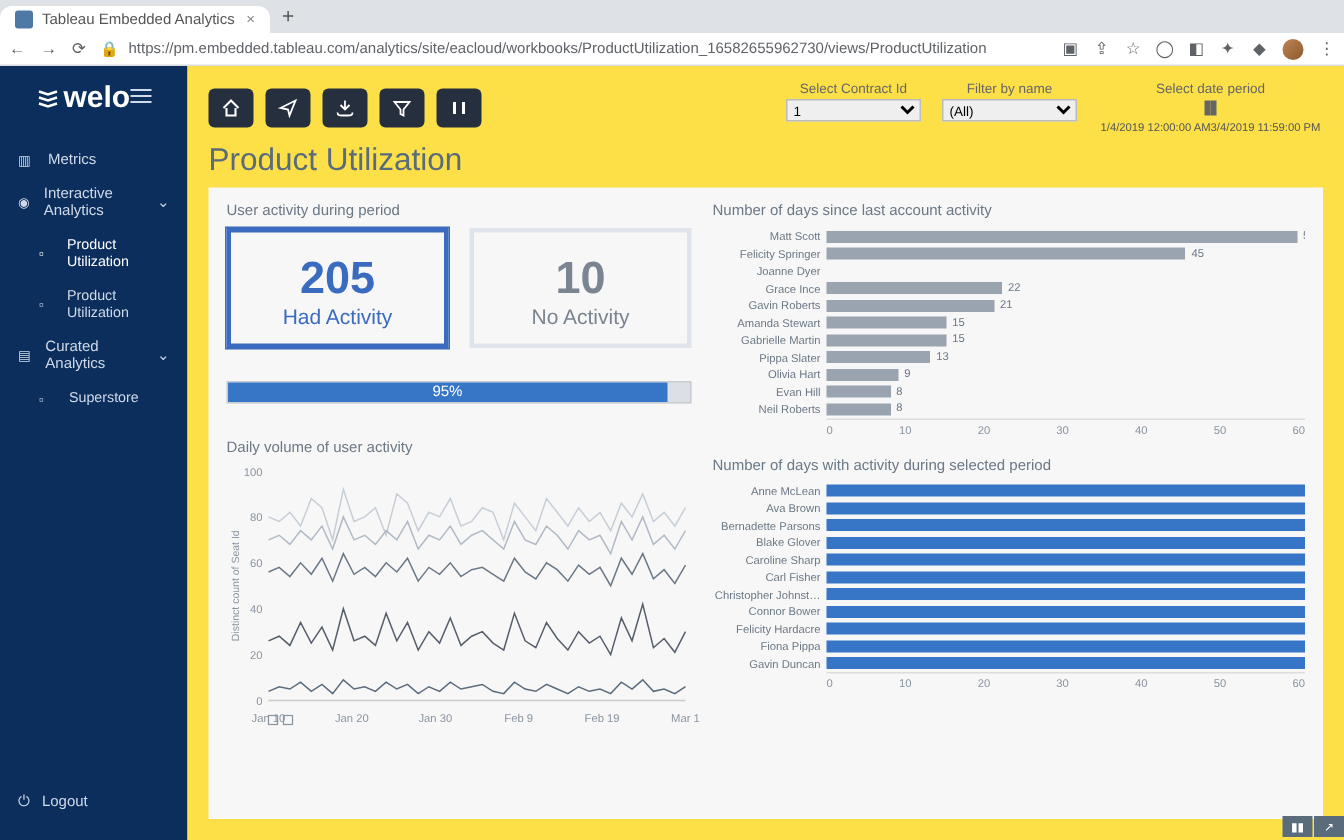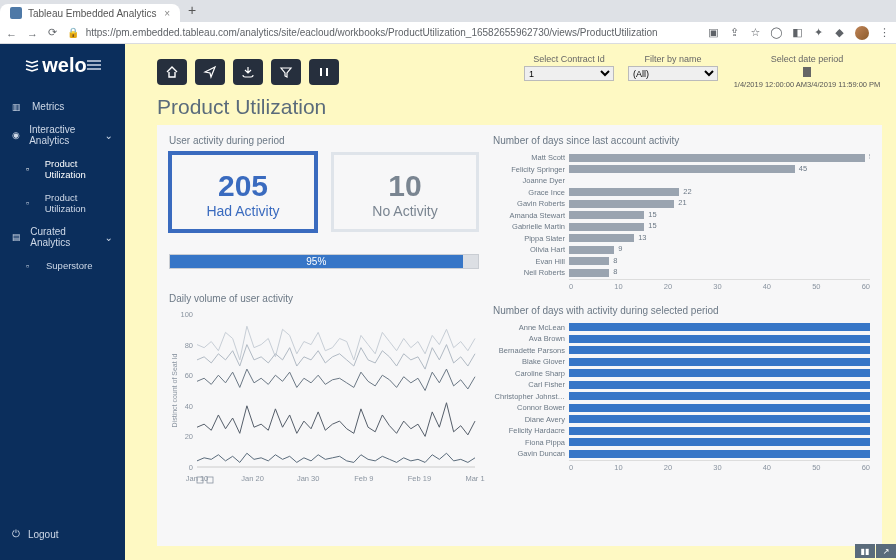--- a/index.html
+++ b/index.html
@@ -26,21 +26,21 @@
   .logo { color:#fff; font-weight:700; font-size:20px; display:flex; align-items:center; gap:2px;}
   .logo svg { margin-bottom:-2px;}
   .menu-toggle { color:#cfd9e8; }
   .nav { display:flex; flex-direction:column; gap:0; font-size:10px; }
   .nav-item { display:flex; align-items:center; padding:6px 12px; gap:8px; cursor:pointer; }
   .nav-item .chev { margin-left:auto; }
   .nav-sub { padding-left:26px; font-size:9.5px; }
   .nav-sub.active { color:#fff; }
   .sidebar-footer { margin-top:auto; padding:10px 12px 20px 12px; display:flex; align-items:center; gap:8px; font-size:10px; }
   
-  .main { flex:1; background:#fef9c3; display:flex; flex-direction:column; overflow:hidden;padding-left:18px;}
+  .main { flex:1; background:#fde047; display:flex; flex-direction:column; overflow:hidden;}
   .toolbar { display:flex; align-items:center; padding:10px 14px 6px 14px; gap:8px; }
   .tool-btn { width:30px; height:26px; background:#262f3d; border-radius:4px; display:flex; align-items:center; justify-content:center; color:#fff; cursor:pointer;}
   .filters { margin-left:auto; display:flex; gap:14px; align-items:flex-start; font-size:9px; color:#666;}
   .filter-col { display:flex; flex-direction:column; align-items:center; gap:2px; }
   .filter-col select { width:90px; font-size:9px; height:15px; border:1px solid #bbb;}
   .slider-wrap { width:150px; text-align:center;}
   .slider-track { position:relative; height:12px; }
   .slider-track .line { position:absolute; top:5px; left:0; right:0; height:2px; background:#999;}
   .slider-track .handle { position:absolute; top:1px; width:4px; height:10px; background:#666;}
   .slider-labels { display:flex; justify-content:space-between; font-size:7.5px; color:#555;}
@@ -401,26 +401,20 @@
                   <div class="bar-fill" style="width:100%;background:#3776c7"></div>
                 </div>
               </div>
               <div class="bar-row">
                 <div class="bar-label">Connor Bower</div>
                 <div class="bar-track">
                   <div class="bar-fill" style="width:100%;background:#3776c7"></div>
                 </div>
               </div>
               <div class="bar-row">
-                <div class="bar-label">Diane Avery</div>
-                <div class="bar-track">
-                  <div class="bar-fill" style="width:100%;background:#3776c7"></div>
-                </div>
-              </div>
-              <div class="bar-row">
                 <div class="bar-label">Felicity Hardacre</div>
                 <div class="bar-track">
                   <div class="bar-fill" style="width:100%;background:#3776c7"></div>
                 </div>
               </div>
               <div class="bar-row">
                 <div class="bar-label">Fiona Pippa</div>
                 <div class="bar-track">
                   <div class="bar-fill" style="width:100%;background:#3776c7"></div>
                 </div>

